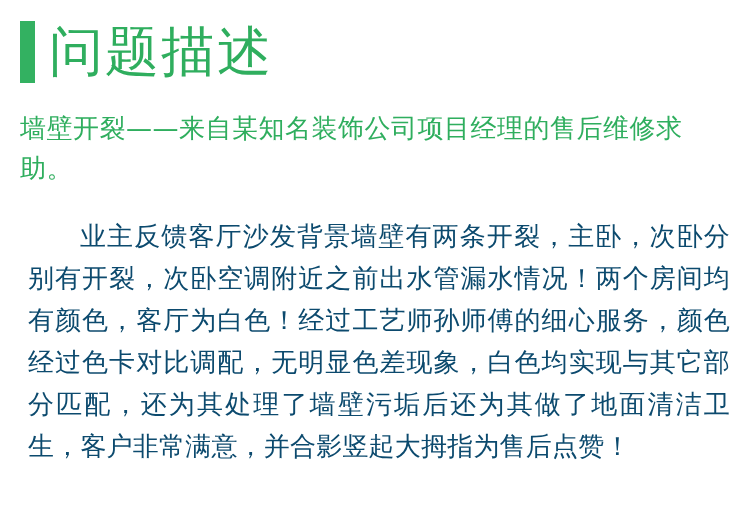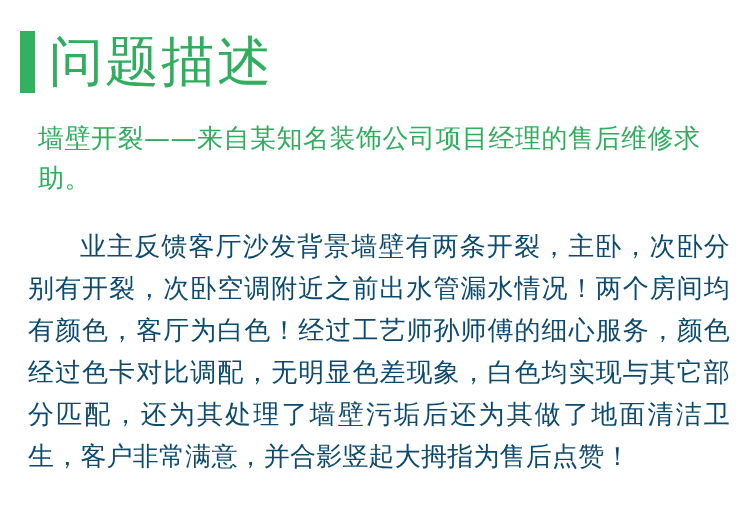--- a/index.html
+++ b/index.html
@@ -11,21 +11,21 @@
     height: 530px;
     background: #ffffff;
     font-family: "DejaVu Sans", "Liberation Sans", sans-serif;
     overflow: hidden;
   }
   .page {
     position: relative;
     width: 750px;
     height: 530px;
     box-sizing: border-box;
-    padding: 12px 20px;
+    padding: 2px 20px;
   }
   .title-row {
     display: flex;
     align-items: center;
     height: 92px;
     padding-top: 8px;
     box-sizing: border-box;
   }
   .title-bar {
     width: 15px;
@@ -40,21 +40,21 @@
     line-height: 1;
     letter-spacing: 2px;
     font-weight: normal;
     white-space: nowrap;
   }
   .lead {
     color: #2fae5e;
     font-size: 26px;
     line-height: 1.55;
     margin-top: 14px;
-    margin-left: 18px;
+    margin-left: 0;
     max-width: 700px;
     letter-spacing: 0.5px;
   }
   .body-text {
     color: #0c4a6e;
     font-size: 26px;
     line-height: 1.62;
     margin-top: 26px;
     margin-left: 8px;
     max-width: 706px;

